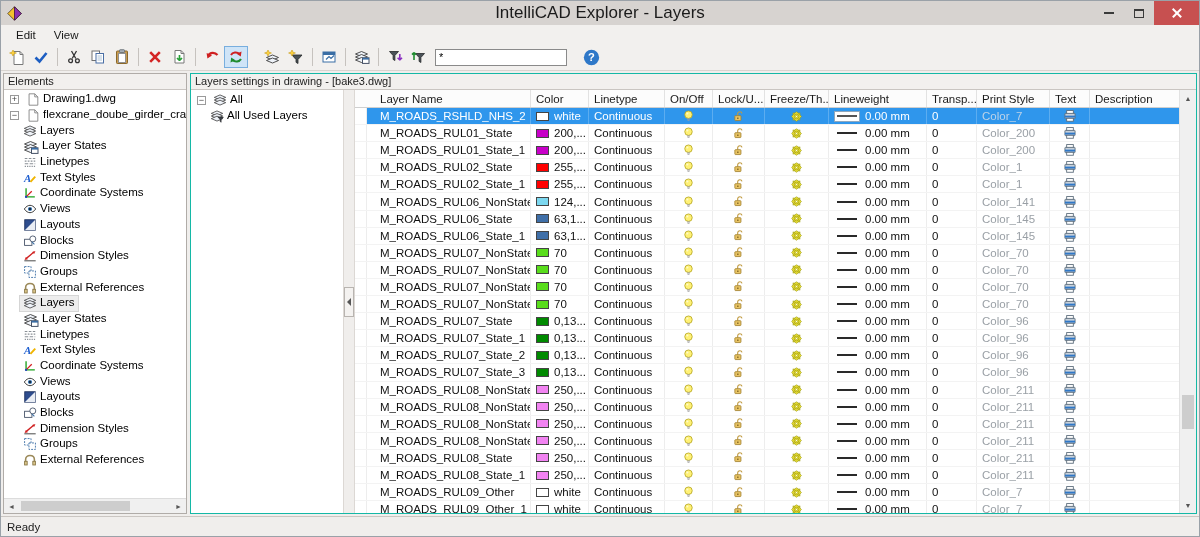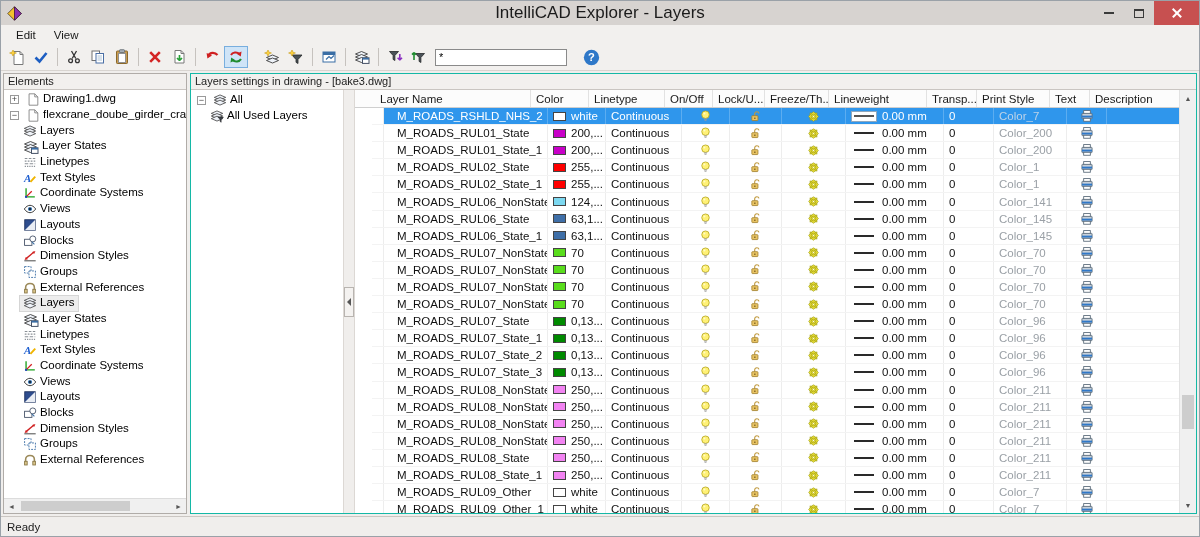--- a/index.html
+++ b/index.html
@@ -67,21 +67,21 @@
   .collapse-btn { width:10px; height:30px; border:1px solid #b8b4b0; background:#f4f2f0;
                   display:flex; align-items:center; justify-content:center; }
   .collapse-arrow { width:0; height:0; border-top:4px solid transparent; border-bottom:4px solid transparent; border-right:4.5px solid #555; }
 
   
   .table-area { flex:1; display:flex; min-width:0; }
   .tbl { flex:1; display:flex; flex-direction:column; min-width:0; }
   .tbl-header { height:18px; display:flex; border-bottom:1px solid #cfcfcf; flex:none; background:#fcfcfc; }
   .th { font-size:11.5px; color:#1a1a1a; display:flex; align-items:center; padding:0 5px;
         border-right:1px solid #e2e2e2; overflow:hidden; white-space:nowrap; }
-  .tbl-body { flex:1; display:flex; flex-direction:column; overflow:hidden;padding-left:17px; }
+  .tbl-body { flex:1; display:flex; flex-direction:column; overflow:hidden; }
   .row { display:flex; height:17.1px; flex:none; align-items:stretch; border-bottom:1px solid #f3f3f3; }
   .td { display:flex; align-items:center; padding:0 5px; border-right:1px solid #ededed;
         font-size:11.5px; color:#111; overflow:hidden; white-space:nowrap; }
   .td.center { justify-content:center; padding:0; }
   .c-gutter { width:12px; padding:0; }
   .c-name { width:156px;margin-left:8px; }
   .c-color { width:58px; }
   .c-linetype { width:76px; }
   .c-onoff { width:48px; }
   .c-lock { width:52px; }

